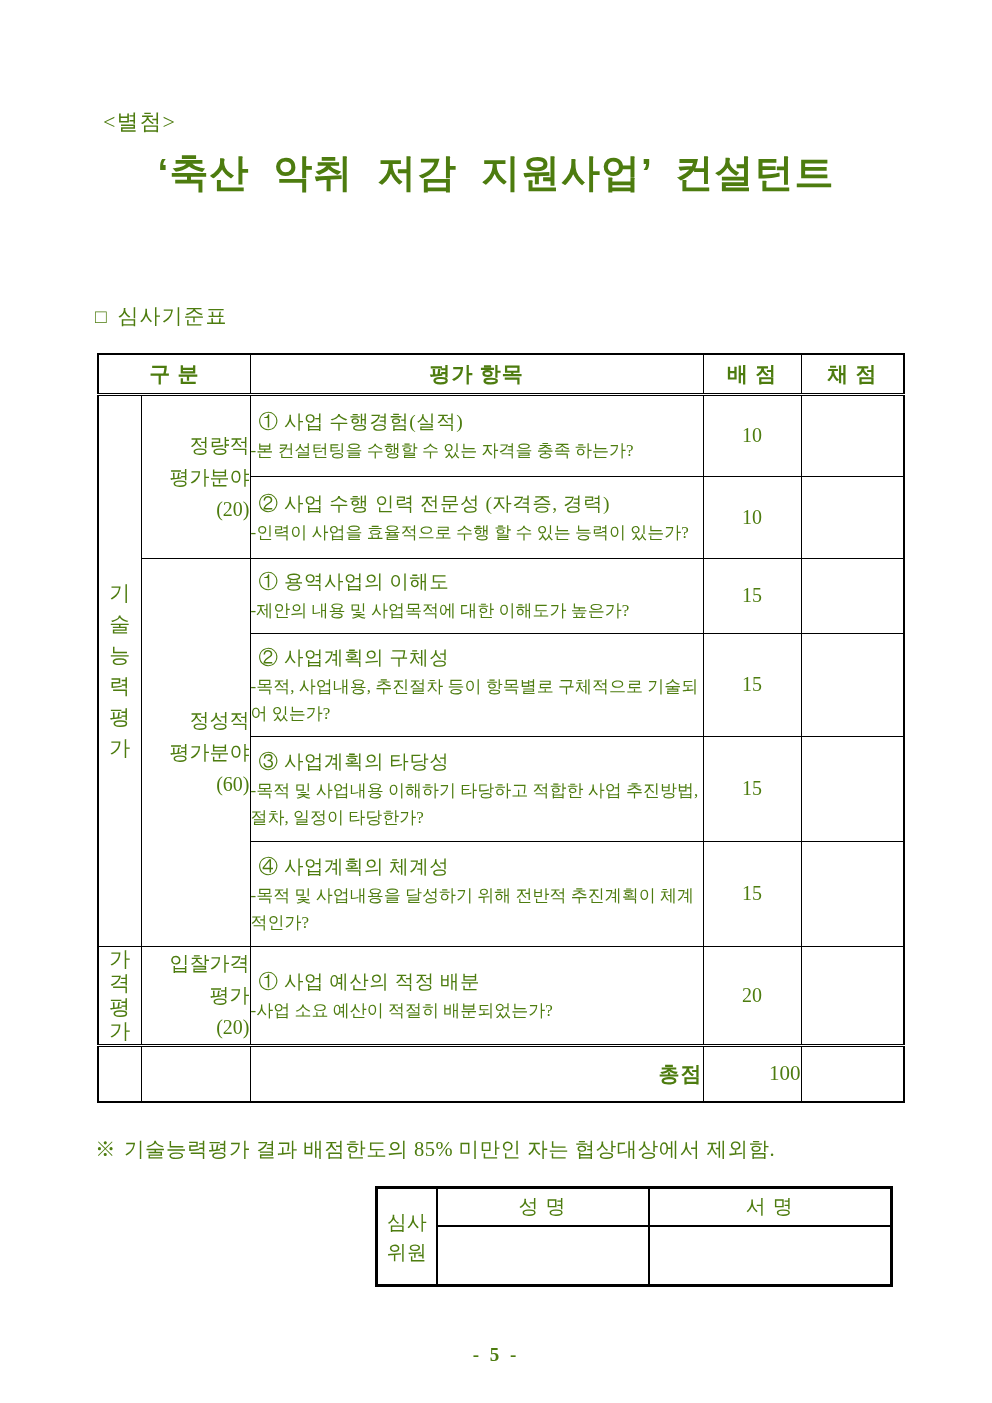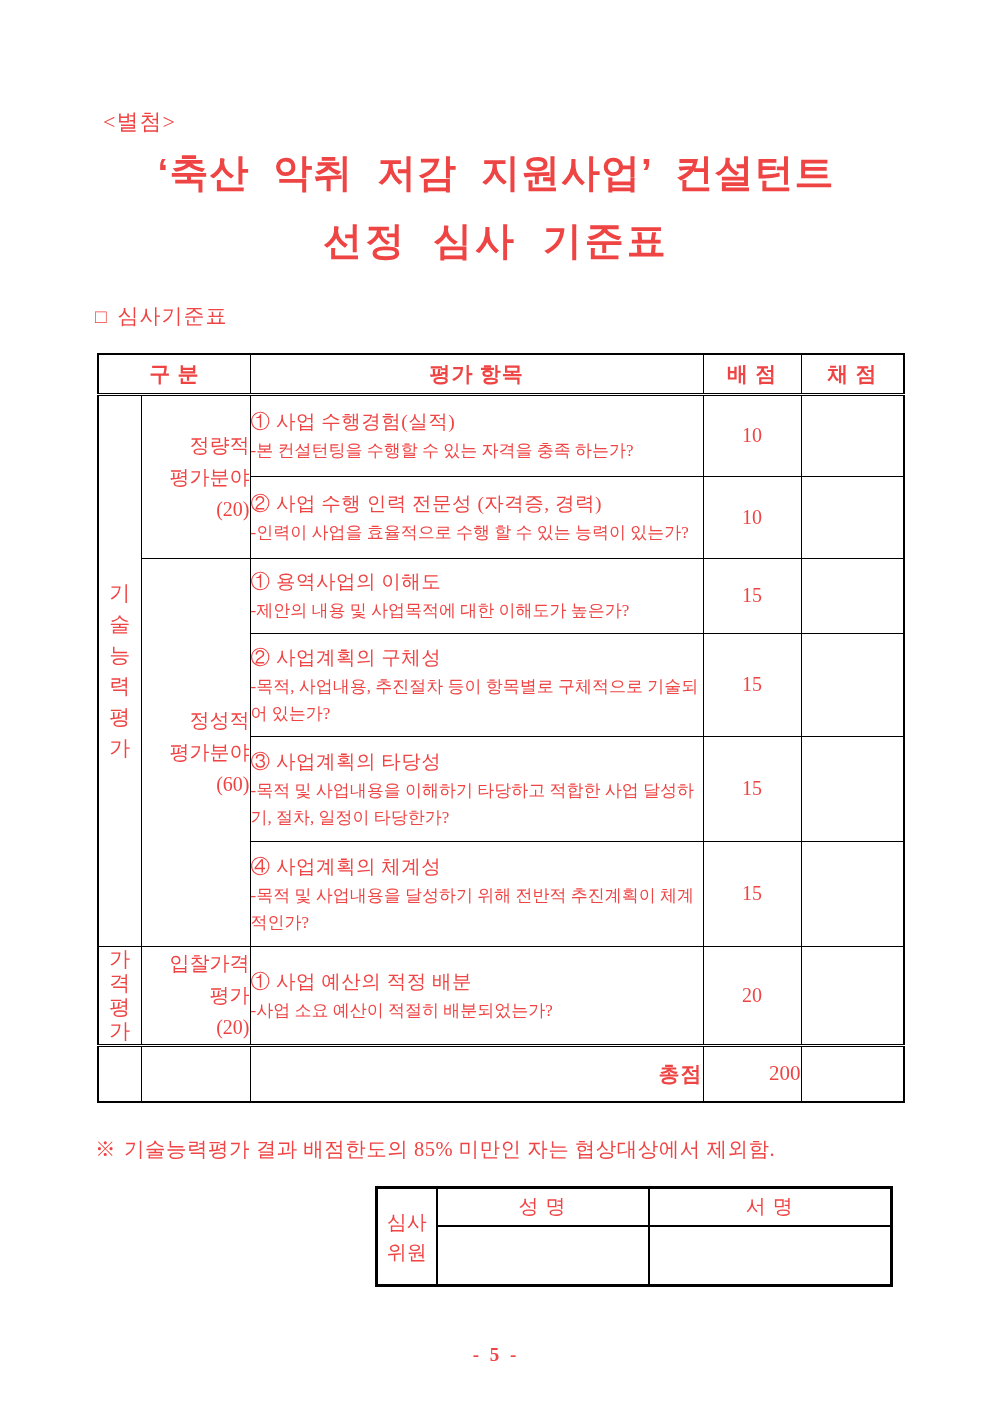--- a/index.html
+++ b/index.html
@@ -2,21 +2,21 @@
 <html lang="ko"><head>
 <meta charset="utf-8">
 <style>
   * { box-sizing: border-box; }
   html, body { margin: 0; padding: 0; background: #ffffff; }
   .page {
     position: relative;
     width: 992px;
     height: 1403px;
     background: #ffffff;
-    color: #ef4444;
+    color: #4d7c0f;
     font-family: "Liberation Serif", "DejaVu Serif", serif;
     overflow: hidden;
   }
 
   
   .attachment {
     position: absolute;
     left: 103px; top: 107px;
     font-size: 22px;
     letter-spacing: 1px;
@@ -67,21 +67,21 @@
   .vchars { display: flex; flex-direction: column; align-items: center; font-size: 21px; }
   .vchars-tech span { line-height: 31px; }
   .vchars-price span { line-height: 24px; }
   .subgroup-cell {
     vertical-align: middle;
     text-align: right;
     font-size: 20px;
     line-height: 32px;
   }
   .item-cell { vertical-align: middle; padding: 5px 10px 5px 11px; }
-  .item-title { font-size: 19.5px; line-height: 30px; letter-spacing: 0.5px; }
+  .item-title { font-size: 19.5px; line-height: 30px; letter-spacing: 0.5px; margin-left: 8px; }
   .item-desc  { font-size: 17px;  line-height: 27px; }
   .score-cell {
     vertical-align: middle;
     text-align: center;
     font-size: 20px;
   }
   .blank-cell { background: #ffffff; }
   tr.total-row td { border-top: 3px double #000; text-align: right; }
   .total-label-cell {
     vertical-align: middle;
@@ -143,21 +143,20 @@
 </style>
 </head>
 <body>
 
 <div class="page">
 
   <div class="attachment">&lt;별첨&gt;</div>
 
   <div class="title-block">
     <div class="title-line1">‘축산 악취 저감 지원사업’ 컨설턴트</div>
-    <div class="title-line2">선정 심사 기준표</div>
   </div>
 
   <div class="section-label">
     <span class="bullet">□</span><span>심사기준표</span>
   </div>
 
   <table class="main-table">
     <colgroup>
       <col style="width:43px">
       <col style="width:109px">
@@ -222,21 +221,21 @@
         <td class="item-cell">
           <div class="item-title">② 사업계획의 구체성</div>
           <div class="item-desc">-목적, 사업내용, 추진절차 등이 항목별로 구체적으로 기술되어 있는가?</div>
         </td>
         <td class="score-cell">15</td>
         <td class="blank-cell"></td>
       </tr>
       <tr style="height:105px">
         <td class="item-cell">
           <div class="item-title">③ 사업계획의 타당성</div>
-          <div class="item-desc">-목적 및 사업내용을 이해하기 타당하고 적합한 사업 달성하기, 절차, 일정이 타당한가?</div>
+          <div class="item-desc">-목적 및 사업내용 이해하기 타당하고 적합한 사업 추진방법, 절차, 일정이 타당한가?</div>
         </td>
         <td class="score-cell">15</td>
         <td class="blank-cell"></td>
       </tr>
       <tr style="height:105px">
         <td class="item-cell">
           <div class="item-title">④ 사업계획의 체계성</div>
           <div class="item-desc">-목적 및 사업내용을 달성하기 위해 전반적 추진계획이 체계적인가?</div>
         </td>
         <td class="score-cell">15</td>
@@ -260,21 +259,21 @@
           <div class="item-title">① 사업 예산의 적정 배분</div>
           <div class="item-desc">-사업 소요 예산이 적절히 배분되었는가?</div>
         </td>
         <td class="score-cell">20</td>
         <td class="blank-cell"></td>
       </tr>
       <tr class="total-row" style="height:57px">
         <td class="blank-cell"></td>
         <td class="blank-cell"></td>
         <td class="total-label-cell">총점</td>
-        <td class="score-cell total-value-cell">200</td>
+        <td class="score-cell total-value-cell">100</td>
         <td class="blank-cell"></td>
       </tr>
     </tbody>
   </table>
 
   <div class="note">
     <span class="note-mark">※</span><span>기술능력평가 결과 배점한도의 85% 미만인 자는 협상대상에서 제외함.</span>
   </div>
 
   <table class="sig-table">

